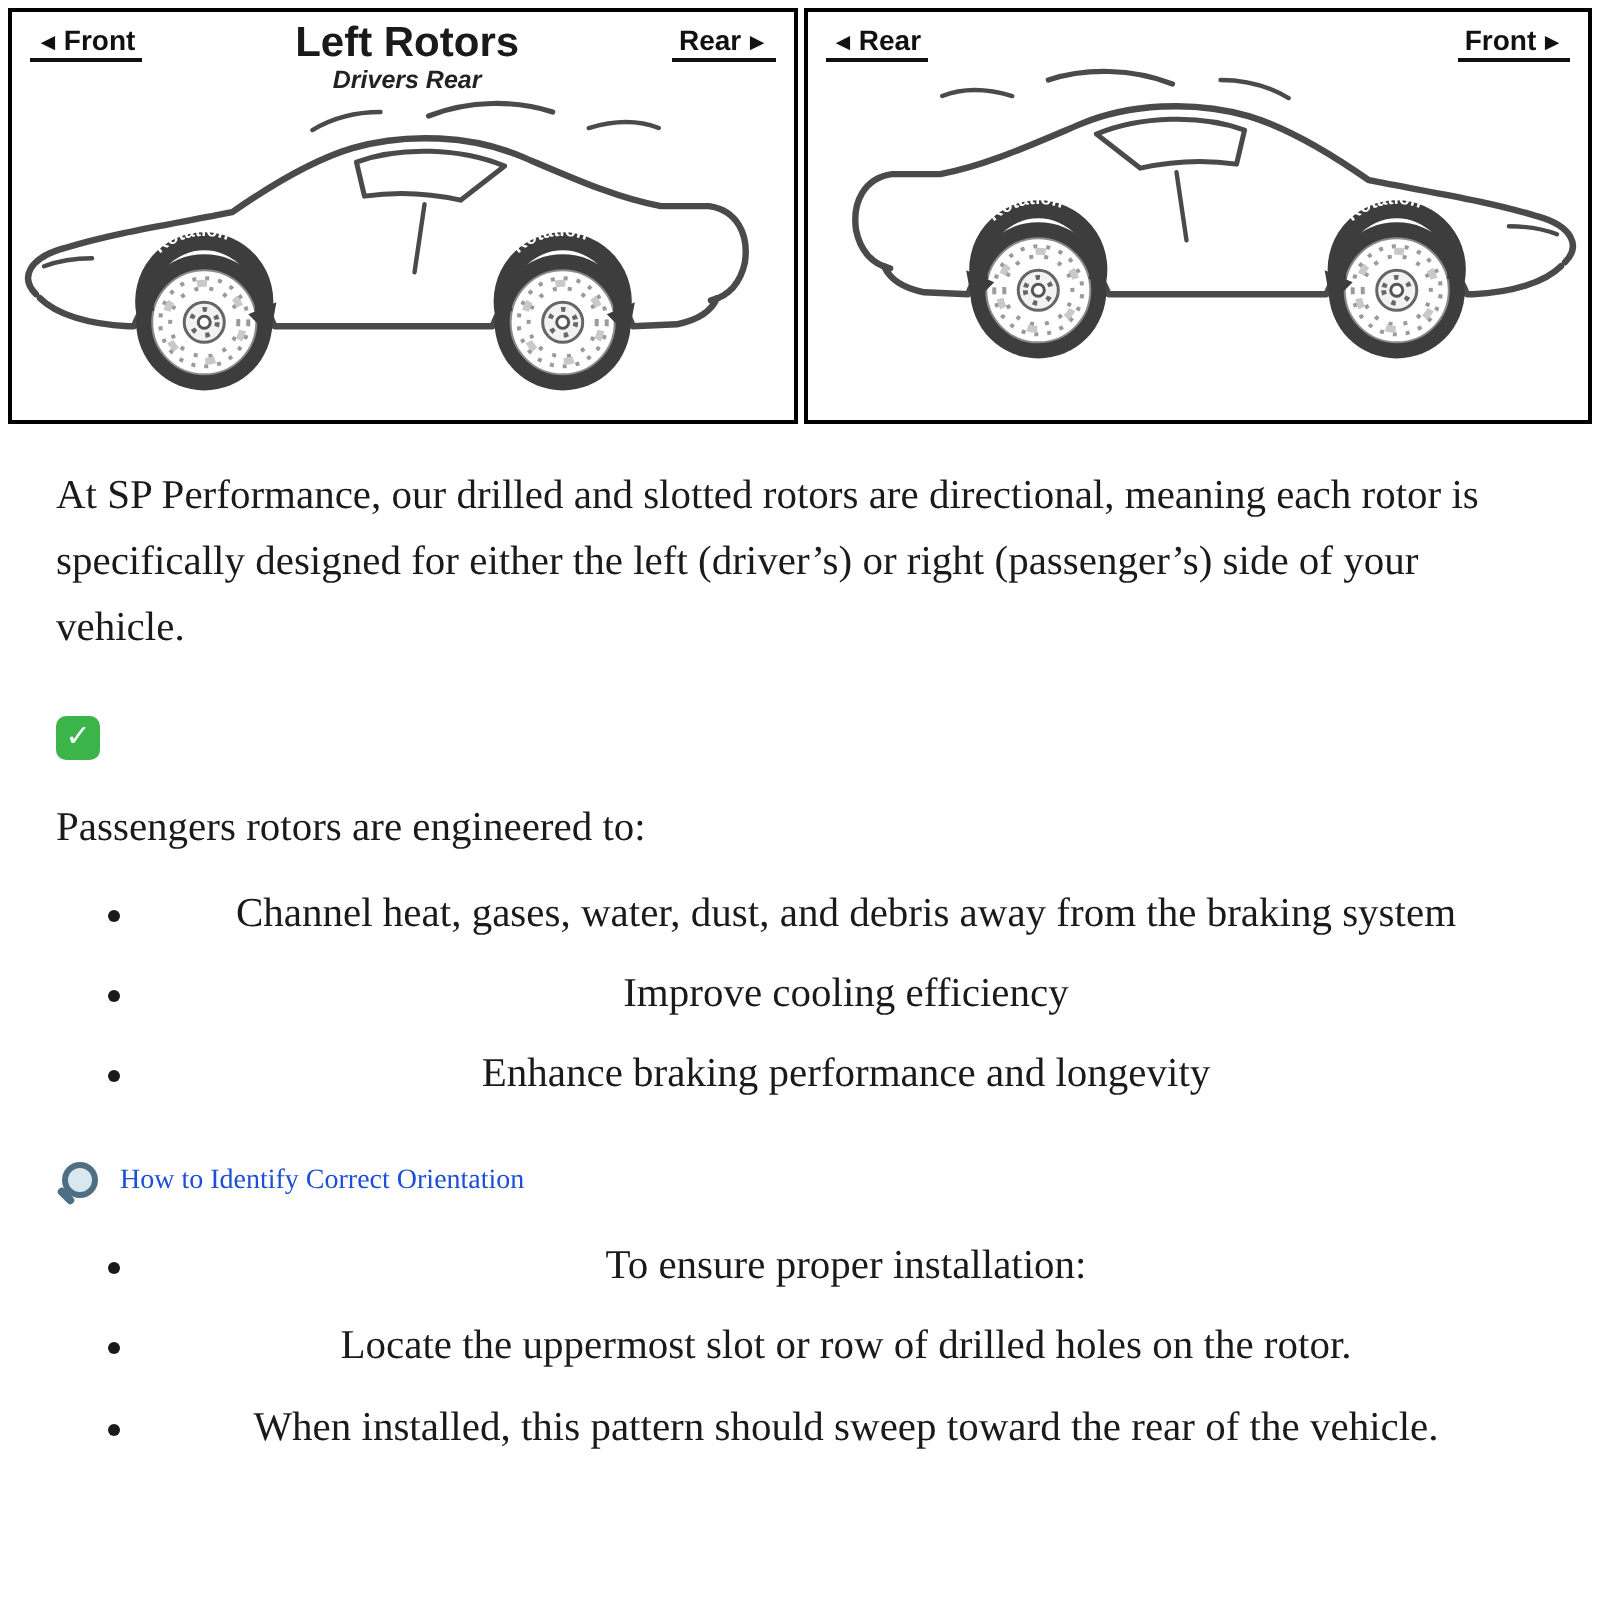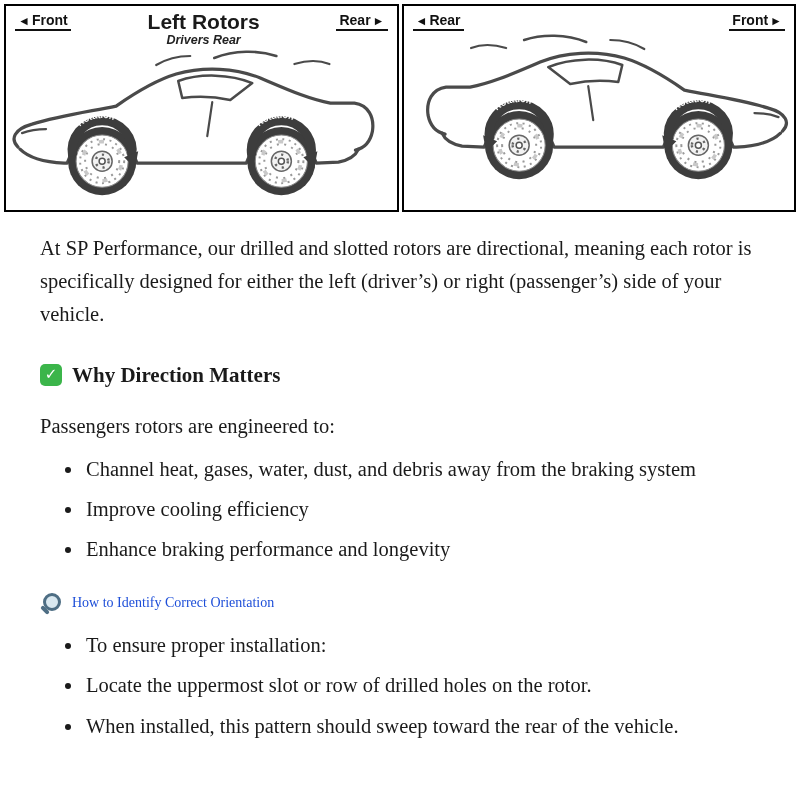--- a/index.html
+++ b/index.html
@@ -12,27 +12,27 @@
   .panel-head{display:flex;justify-content:space-between;align-items:flex-start;padding:7px 9px 0;}
   .corner{font-family:"Liberation Sans",sans-serif;font-weight:bold;font-size:14px;color:#111;
           border-bottom:2.5px solid #111;padding:0 3px 1px;display:flex;align-items:center;gap:2px;line-height:1.1;}
   .corner .tri{font-size:12px;line-height:1;}
   .titles{text-align:center;margin-top:-2px;}
   .panel-title{font-family:"Liberation Sans",sans-serif;font-weight:bold;font-size:21px;line-height:1.05;}
   .panel-sub{font-family:"Liberation Sans",sans-serif;font-weight:bold;font-style:italic;font-size:12.5px;color:#222;}
   .car-svg{display:block;width:100%;height:auto;margin-top:-4px;}
 
   
-  .content{padding:0 40px;font-size:20.5px;line-height:1.62;}
+  .content{padding:0 28px;font-size:20.5px;line-height:1.62;}
   .intro{margin:20px 0 24px;max-width:740px;}
   .h-row{display:flex;align-items:center;gap:10px;margin:26px 0 14px;}
   .h-bold{font-weight:bold;font-size:21px;}
   .h-reg{font-weight:normal;font-size:14px;color:#1d4ed8;}
   .lead{margin:18px 0 6px;}
-  ul.bullets{margin:10px 0 22px;padding-left:44px;max-width:730px;}
+  ul.bullets{margin:10px 0 22px;padding-left:44px;max-width:730px;text-align:center;}
   ul.bullets li{margin:7px 0;padding-left:2px;}
 
   
   .check-icon{width:22px;height:22px;border-radius:5px;background:#3BB54A;display:inline-flex;
               align-items:center;justify-content:center;flex:0 0 auto;}
   .check-icon span{color:#fff;font-family:"DejaVu Sans",sans-serif;font-weight:bold;font-size:15px;line-height:1;}
 
   
   .mag-icon{position:relative;width:22px;height:22px;flex:0 0 auto;display:inline-block;}
   .mag-circle{position:absolute;top:0;right:1px;width:12px;height:12px;border:3px solid #4e6e84;
@@ -187,21 +187,20 @@
   </div>
 
   <div class="content">
 
     <p class="intro">At SP Performance, our drilled and slotted rotors are directional, meaning each rotor is specifically designed for either the left (driver’s) or right (passenger’s) side of your vehicle.</p>
 
     <div class="h-row">
       <span class="check-icon">
         <span>✓</span>
       </span>
-      <span class="h-bold">Why Direction Matters</span>
     </div>
 
     <p class="lead">Passengers rotors are engineered to:</p>
 
     <ul class="bullets">
       <li>Channel heat, gases, water, dust, and debris away from the braking system</li>
       <li>Improve cooling efficiency</li>
       <li>Enhance braking performance and longevity</li>
     </ul>
 

